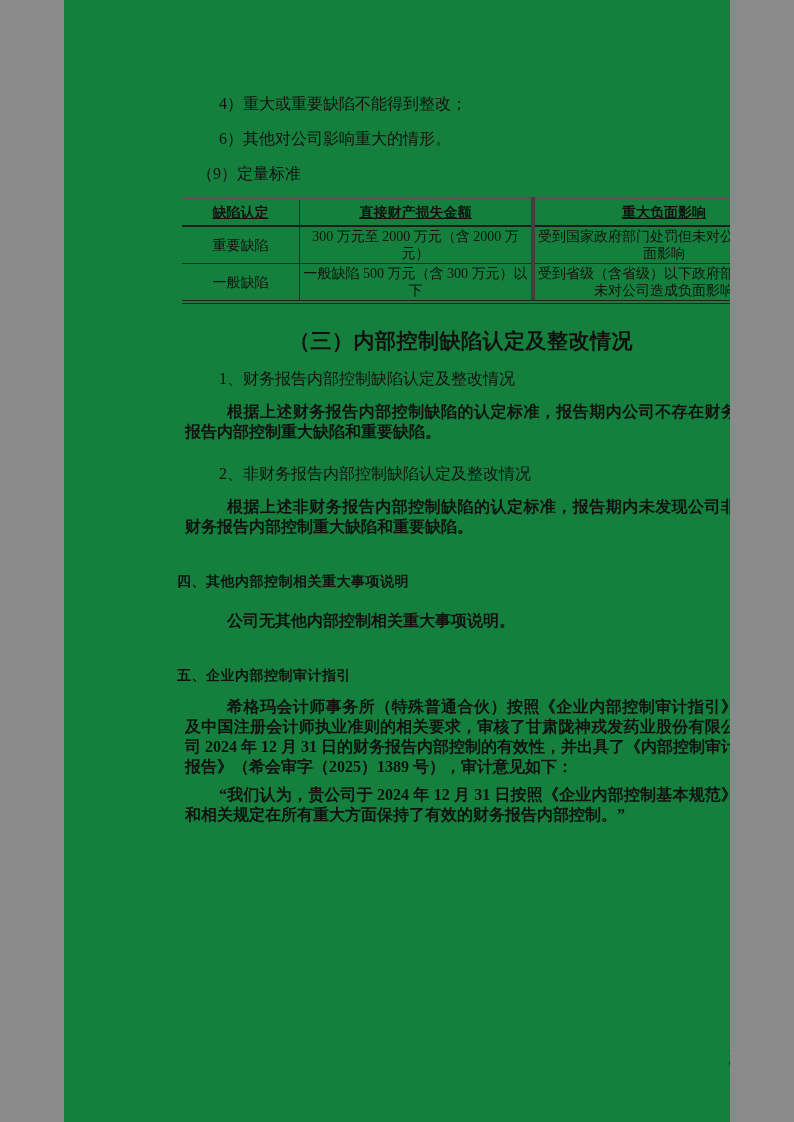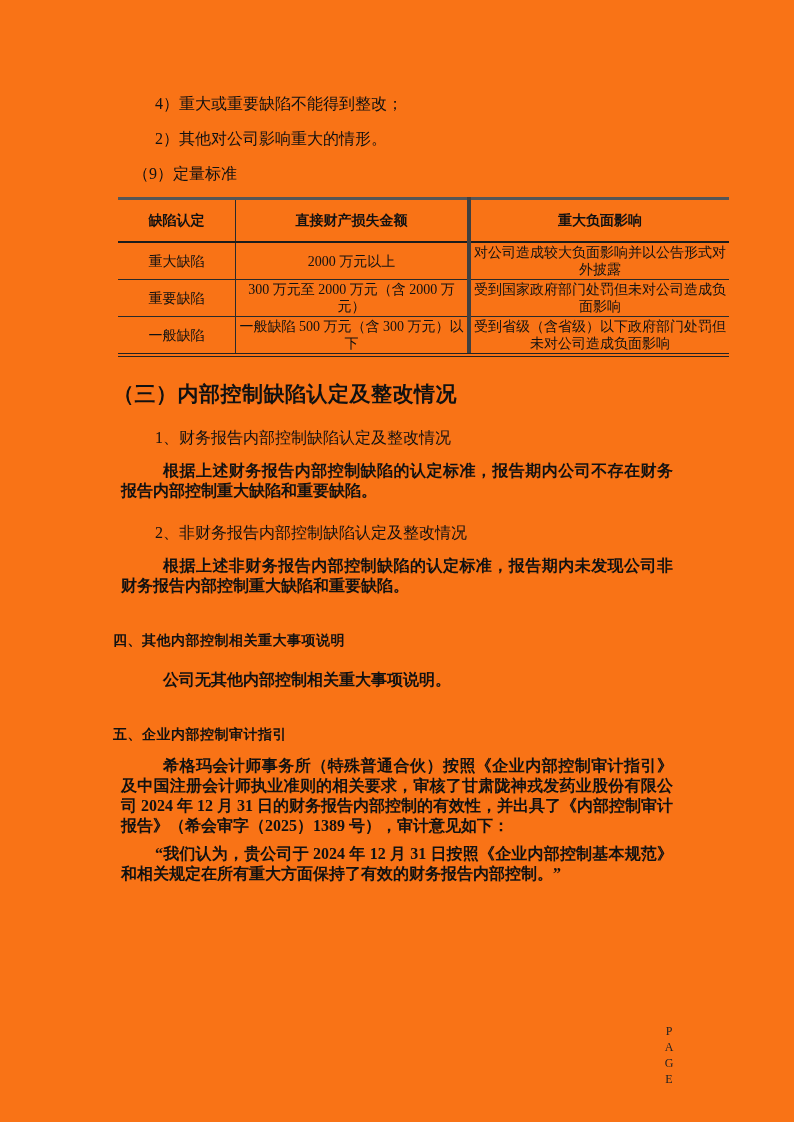--- a/index.html
+++ b/index.html
@@ -1,21 +1,21 @@
 <!DOCTYPE html>
 <html><head>
 <meta charset="utf-8">
 <style>
   html, body { margin: 0; padding: 0; background: #8a8a8a; }
   .page {
     position: relative;
-    width: 794px;
+    width: 666px;
     height: 1122px;
     margin: 0 auto;
-    background: #f97316;
+    background: #15803d;
     color: #111111;
     font-family: "Liberation Serif", "DejaVu Serif", serif;
     font-size: 16px;
     overflow: hidden;
     box-sizing: border-box;
     padding-top: 86px;
   }
   .content {
     width: 568px;
     margin-left: 113px;
@@ -40,48 +40,50 @@
   }
   table.defect-table th, table.defect-table td {
     text-align: center;
     vertical-align: middle;
     line-height: 17px;
     padding: 1px 2px;
     font-weight: normal;
   }
   table.defect-table th {
     font-weight: bold;
-    padding: 12px 2px;
+    padding: 4px 2px;
     border-bottom: 2px solid #1c1c1c;
+    text-decoration: underline;
   }
   table.defect-table td { border-bottom: 1.5px solid #2a2a2a; height: 34px; }
   table.defect-table tr.last td { border-bottom: none; }
   table.defect-table .c1 { width: 113px; border-right: 1px solid #2a2a2a; }
   table.defect-table .c2 { width: 227px; border-right: 4px solid #404040; }
   table.defect-table .c3 { width: 254px; }
   h3.sub-heading {
     font-family: "Liberation Sans", "DejaVu Sans", sans-serif;
     font-weight: bold;
     font-size: 21px;
     line-height: 28px;
     margin: 23px 0 0 0;
     letter-spacing: 0.5px;
+    text-align: center;
   }
   h2.main-heading {
     font-family: "Liberation Sans", "DejaVu Sans", sans-serif;
     font-weight: bold;
     font-size: 14px;
     line-height: 28px;
     margin: 30px 0 0 0;
     letter-spacing: 0.5px;
   }
   .numbered {
     line-height: 31px;
     padding-left: 42px;
-    margin-top: 14px;
+    margin-top: 8px;
   }
   p.body-para {
     line-height: 20px;
     margin: 8px;
     text-indent: 42px;
     text-align: justify;
     font-weight: bold;
   }
   p.body-para.gap { margin-top: 16px; }
   p.body-para.smallgap { margin-top: 4px; }
@@ -99,37 +101,32 @@
     line-height: 14px;
   }
 </style>
 </head>
 <body>
 
 <div class="page">
   <div class="content">
 
     <div class="intro-line">4）重大或重要缺陷不能得到整改；</div>
-    <div class="intro-line">2）其他对公司影响重大的情形。</div>
+    <div class="intro-line">6）其他对公司影响重大的情形。</div>
     <div class="intro-line quant">（9）定量标准</div>
 
     <table class="defect-table">
       <thead>
         <tr>
           <th class="c1">缺陷认定</th>
           <th class="c2">直接财产损失金额</th>
           <th class="c3">重大负面影响</th>
         </tr>
       </thead>
       <tbody>
-        <tr>
-          <td class="c1">重大缺陷</td>
-          <td class="c2">2000 万元以上</td>
-          <td class="c3">对公司造成较大负面影响并以公告形式对外披露</td>
-        </tr>
         <tr>
           <td class="c1">重要缺陷</td>
           <td class="c2">300 万元至 2000 万元（含 2000 万元）</td>
           <td class="c3">受到国家政府部门处罚但未对公司造成负面影响</td>
         </tr>
         <tr class="last">
           <td class="c1">一般缺陷</td>
           <td class="c2">一般缺陷 500 万元（含 300 万元）以下</td>
           <td class="c3">受到省级（含省级）以下政府部门处罚但未对公司造成负面影响</td>
         </tr>

